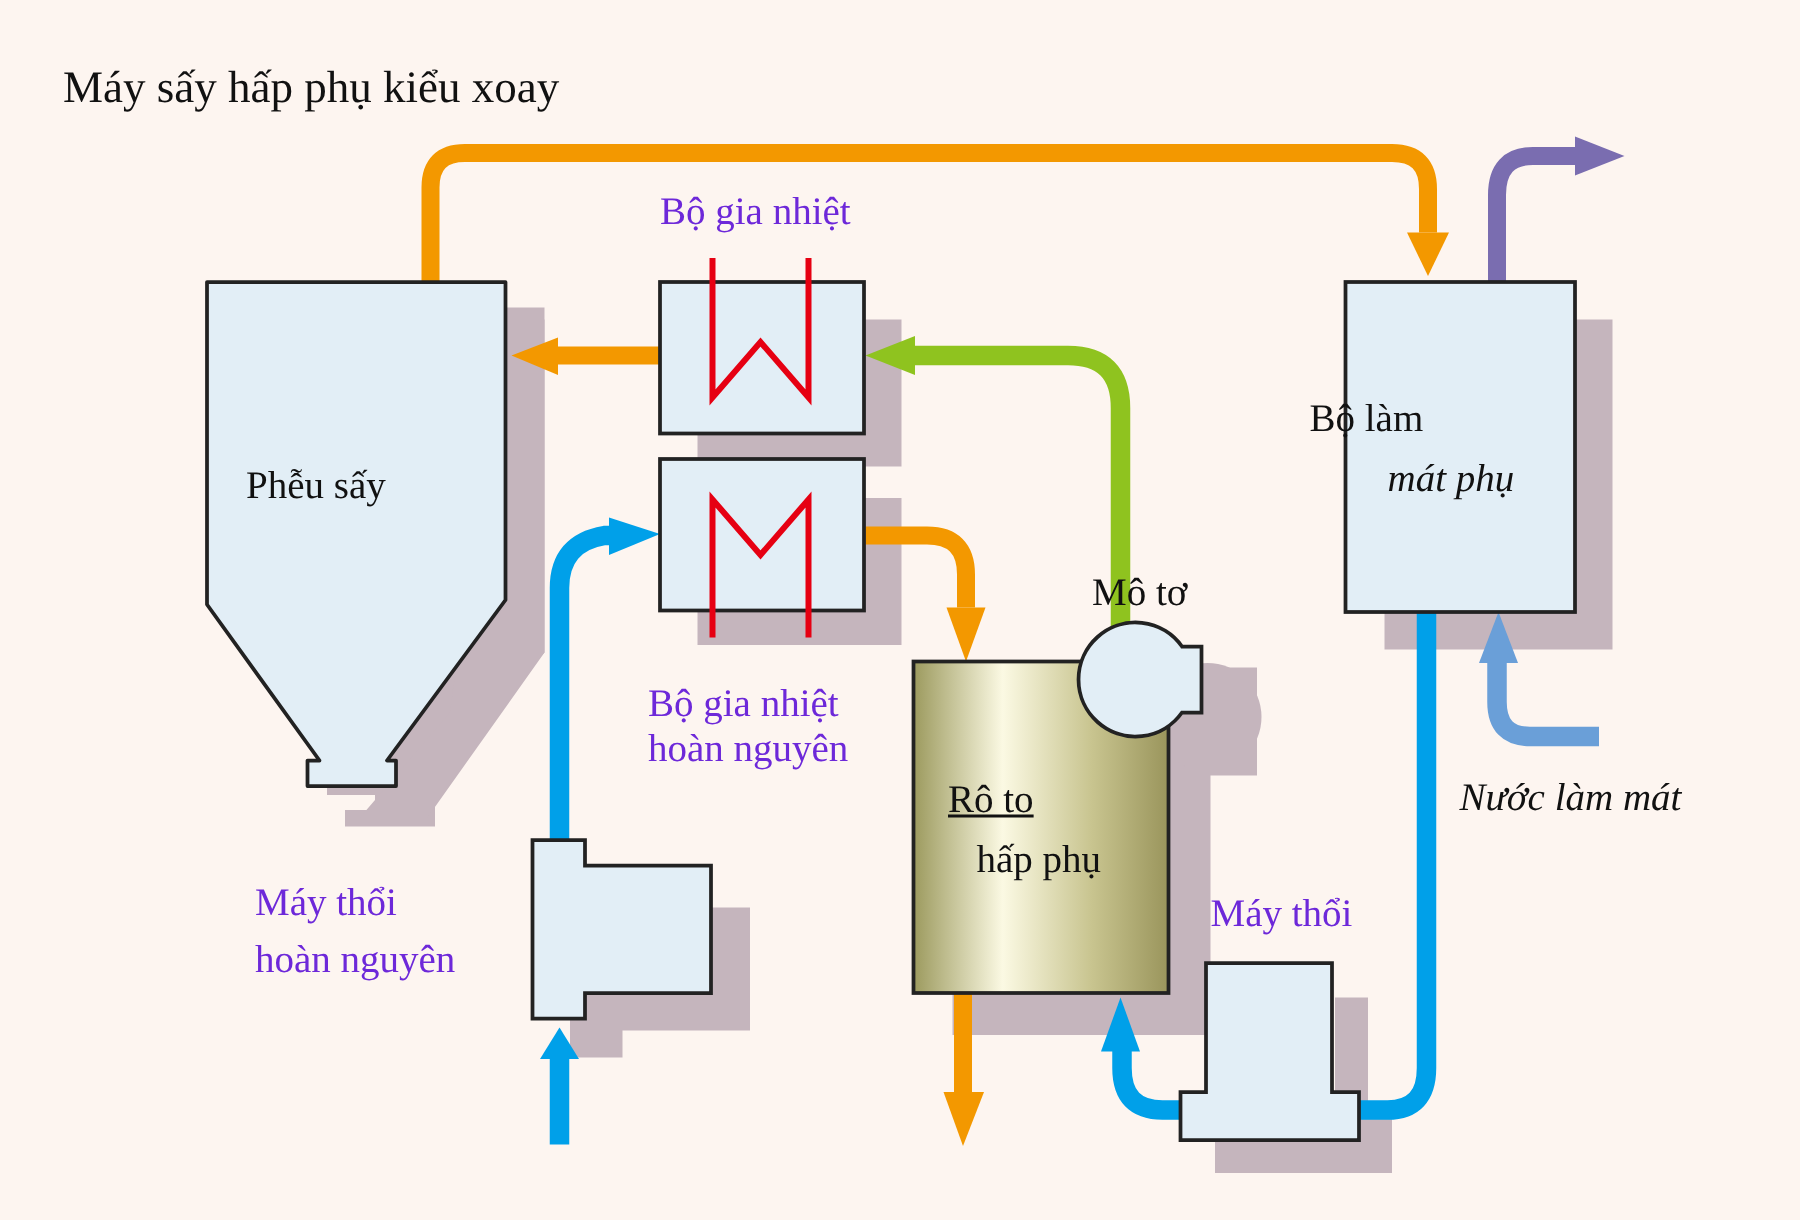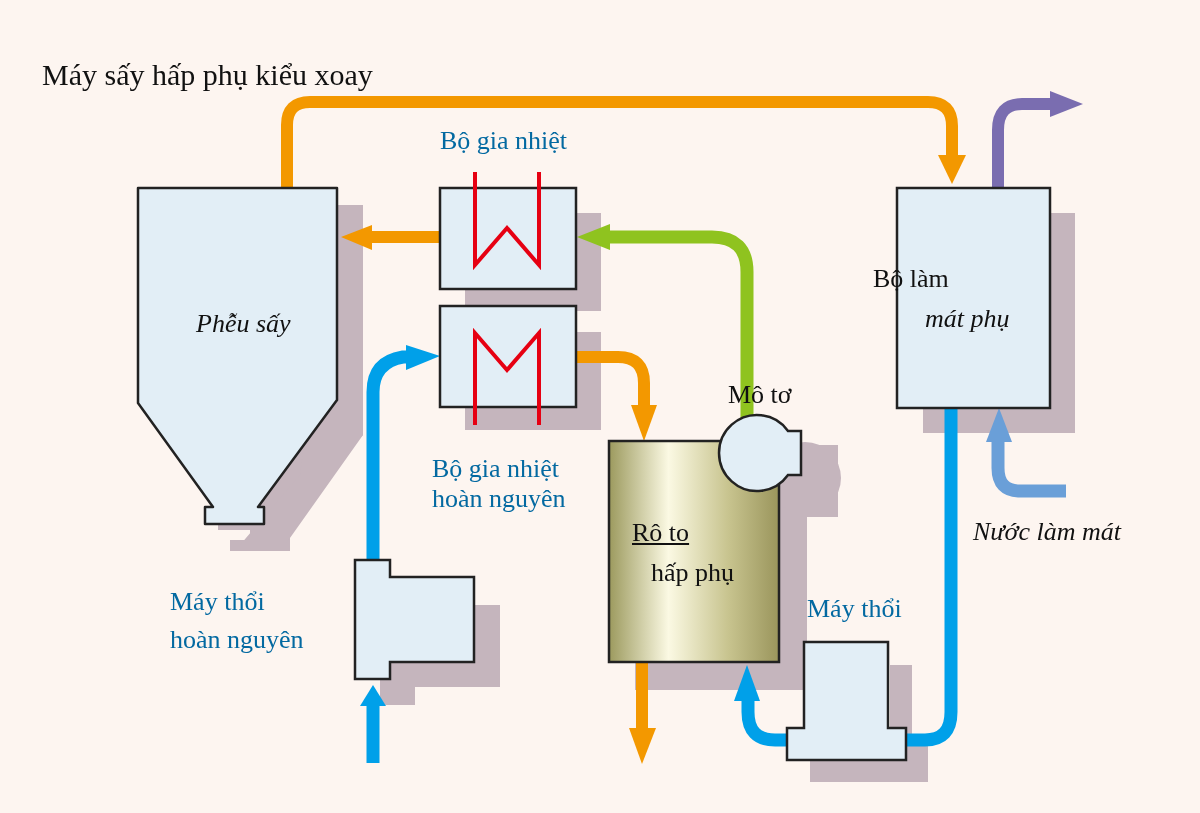--- a/index.html
+++ b/index.html
@@ -1,21 +1,21 @@
 <!DOCTYPE html>
 <html><head>
 <meta charset="utf-8">
 <style>
   html, body { margin: 0; padding: 0; }
   body { width: 1200px; height: 813px; background: #fdf5f0; overflow: hidden; position: relative; font-family: "Liberation Serif", "DejaVu Serif", serif; }
   svg { position: absolute; left: 0; top: 0; }
   .lbl { position: absolute; font-family: "Liberation Serif", "DejaVu Serif", serif; font-size: 26px; line-height: 34px; white-space: nowrap; }
   .black { color: #111; }
-  .red { color: #0369a1; }
-  .title { font-size: 30px; margin-top: 16px; }
+  .red { color: #6d28d9; }
+  .title { font-size: 30px; }
 </style>
 </head>
 <body>
 
 <svg width="1200" height="813" viewBox="0 0 1200 813">
   <defs>
     <linearGradient id="rotorGrad" x1="0" x2="1" y1="0" y2="0">
       <stop offset="0" stop-color="#9c9a5e"></stop>
       <stop offset="0.35" stop-color="#fbf9e3"></stop>
       <stop offset="0.7" stop-color="#c8c48f"></stop>
@@ -86,21 +86,21 @@
 
   <path d="M355,560 H390 V577 H474 V662 H390 V679 H355 Z" fill="#e2eef6" stroke="#222" stroke-width="2.5"></path>
 
   <path d="M804,642 H888 V728 H906 V760 H787 V728 H804 Z" fill="#e2eef6" stroke="#222" stroke-width="2.5"></path>
 </svg>
 
 <div class="lbl black title" style="left:42px;top:42px;">Máy sấy hấp phụ kiểu xoay</div>
 
 <div class="lbl red" style="left:440px;top:124px;">Bộ gia nhiệt</div>
 
-<div class="lbl black" style="left:196px;top:307px;font-style:italic;">Phễu sấy</div>
+<div class="lbl black" style="left:164px;top:307px;">Phễu sấy</div>
 
 <div class="lbl red" style="left:432px;top:452px;">Bộ gia nhiệt</div>
 <div class="lbl red" style="left:432px;top:482px;">hoàn nguyên</div>
 
 <div class="lbl black" style="left:728px;top:378px;">Mô tơ</div>
 
 <div class="lbl black" style="left:632px;top:516px;text-decoration:underline;">Rô to</div>
 <div class="lbl black" style="left:651px;top:556px;">hấp phụ</div>
 
 <div class="lbl black" style="left:873px;top:262px;">Bộ làm</div>

